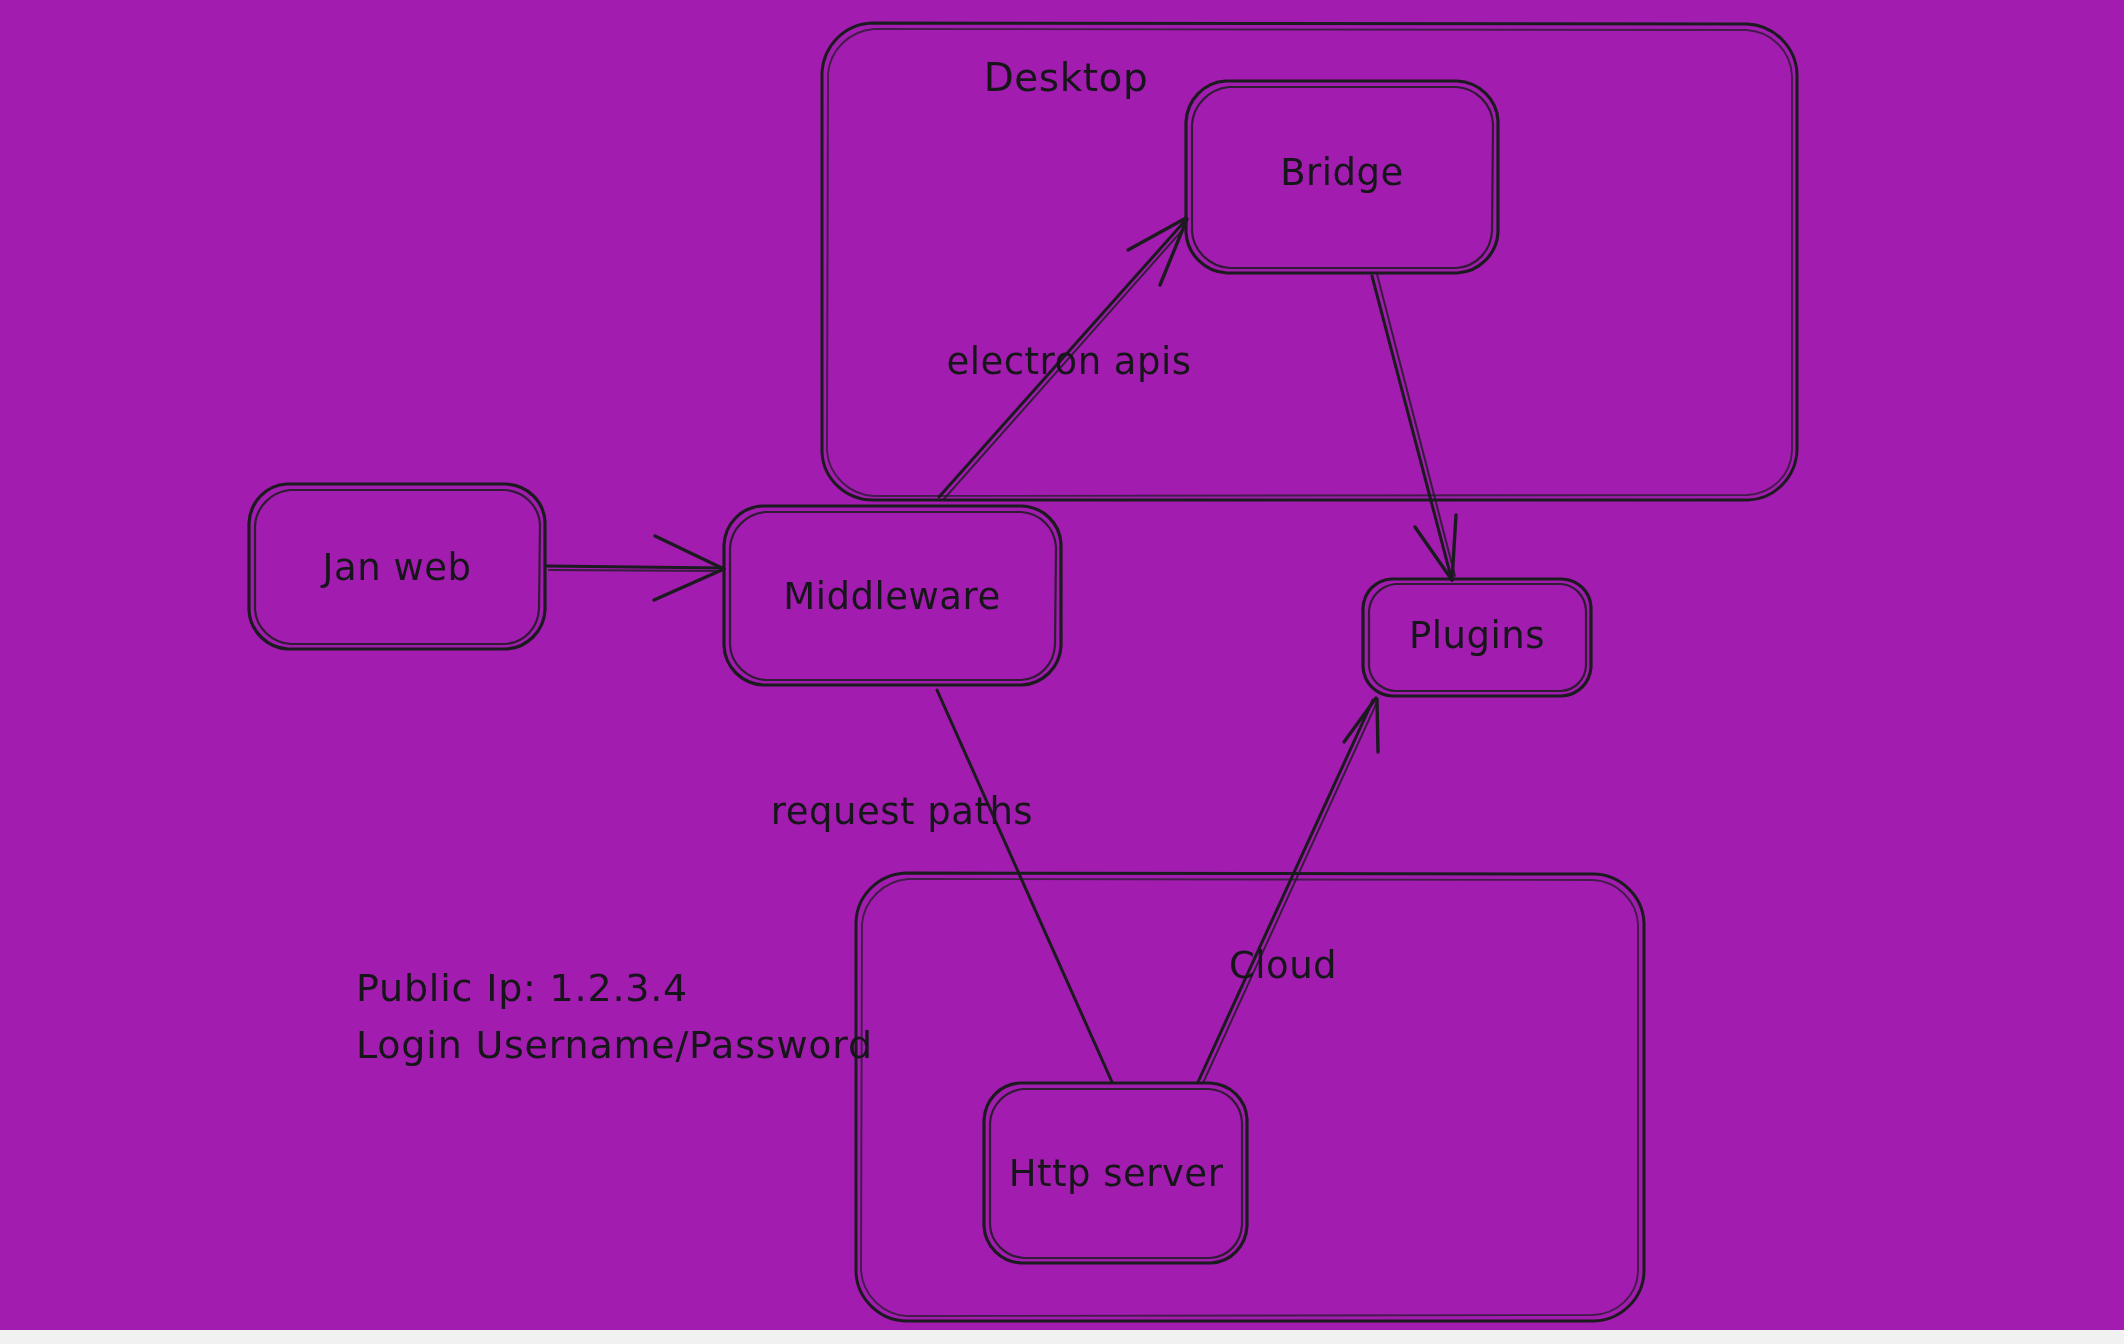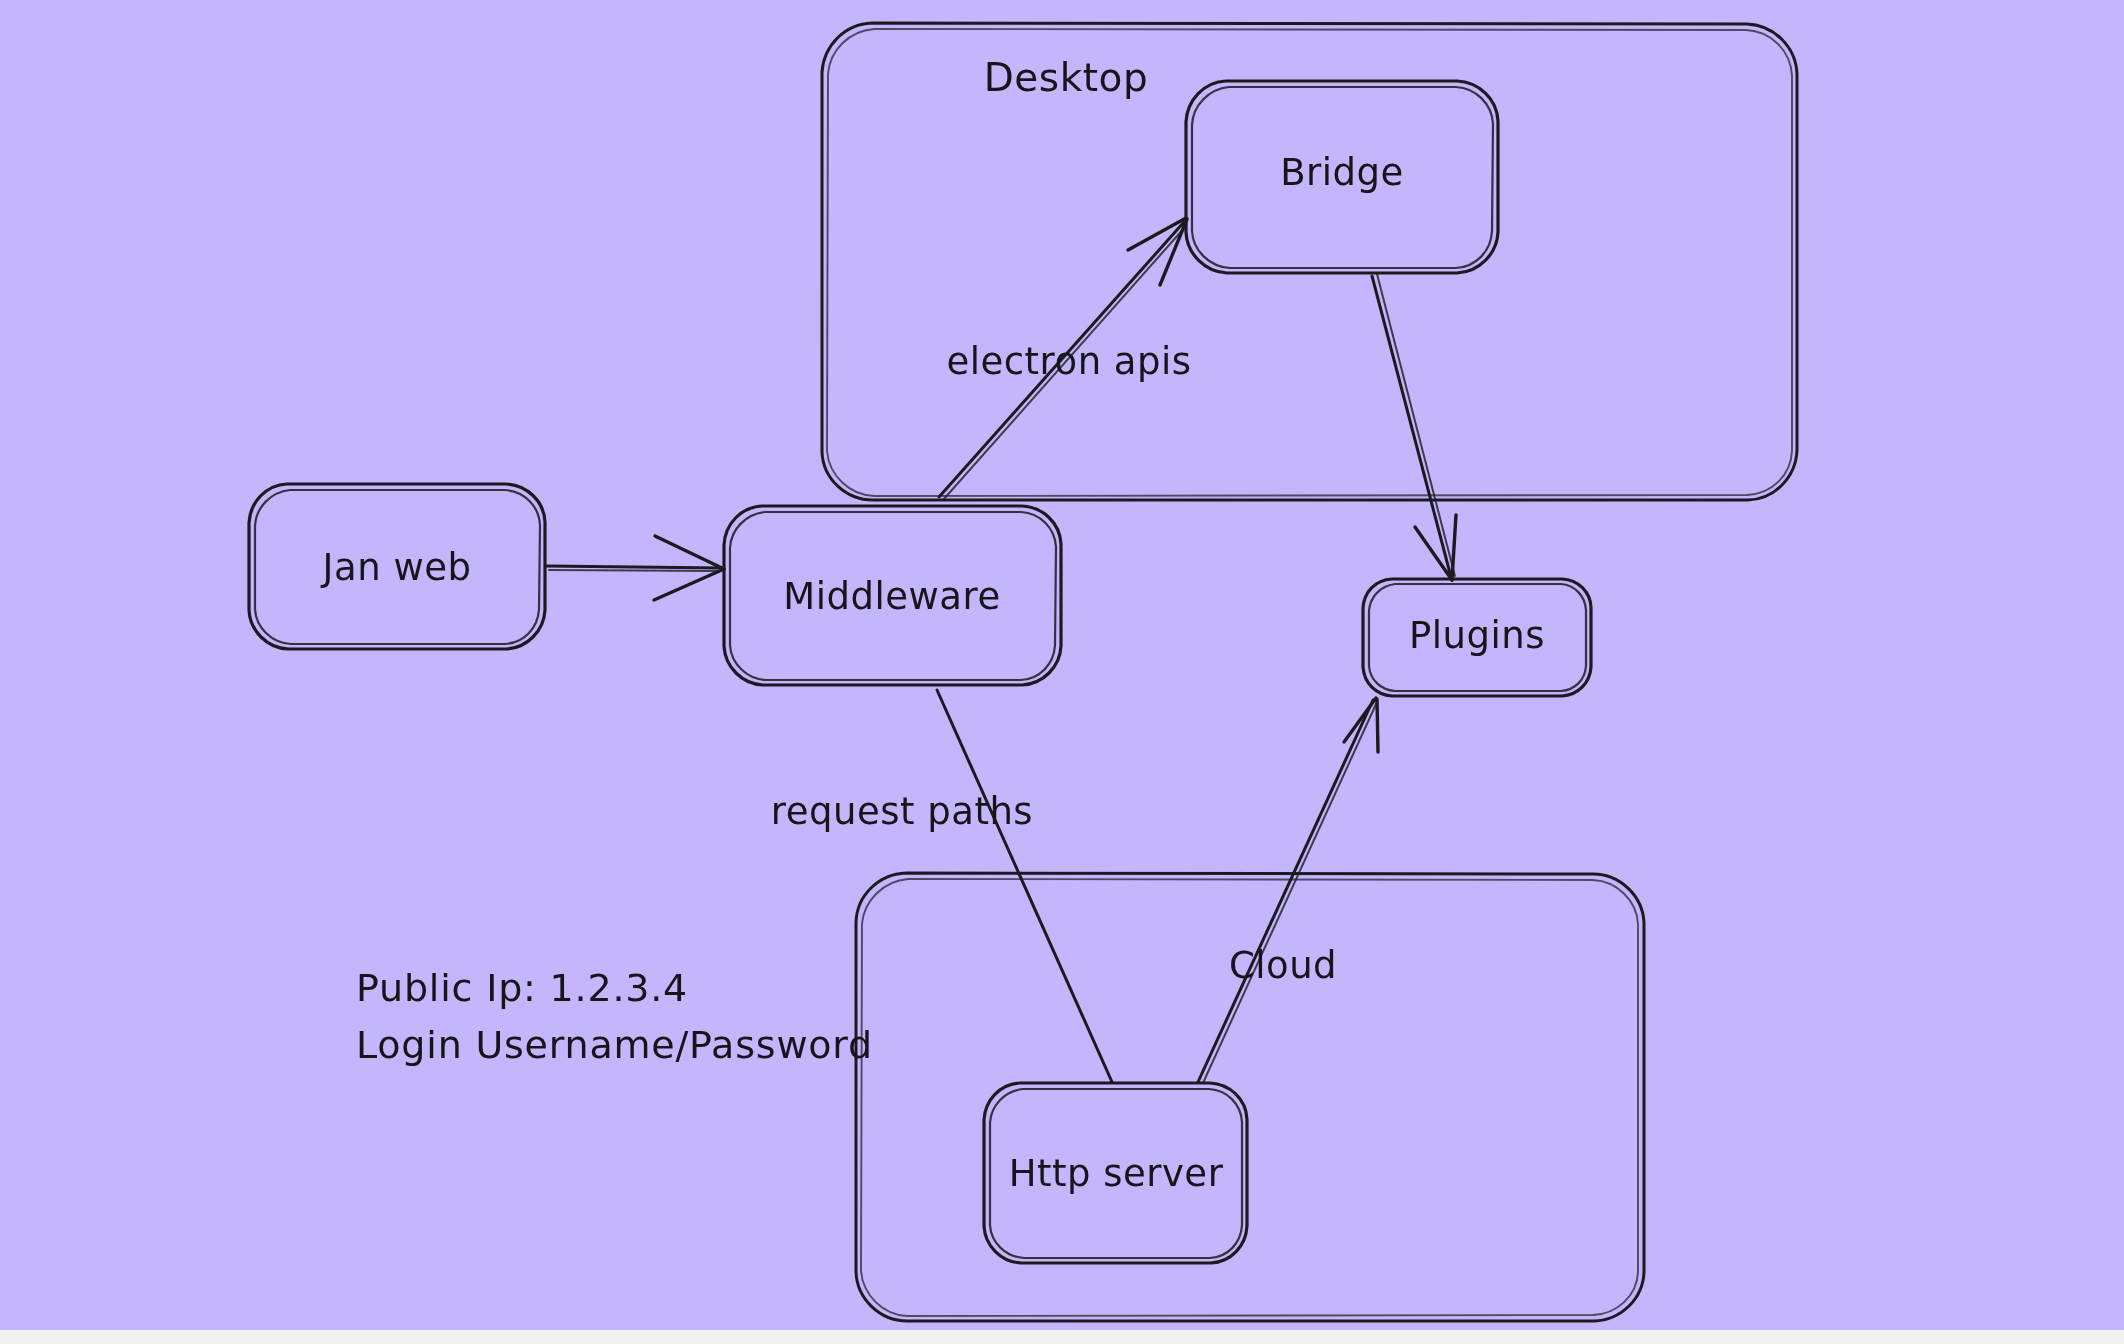--- a/index.html
+++ b/index.html
@@ -4,21 +4,21 @@
 <style>
   html, body {
     margin: 0;
     padding: 0;
     background: #ffffff;
   }
   #canvas {
     position: relative;
     width: 2124px;
     height: 1344px;
-    background: #c4b5fd;
+    background: #a21caf;
     overflow: hidden;
     font-family: "DejaVu Sans", sans-serif;
   }
   #diagram-svg {
     position: absolute;
     left: 0;
     top: 0;
     width: 2124px;
     height: 1344px;
   }

